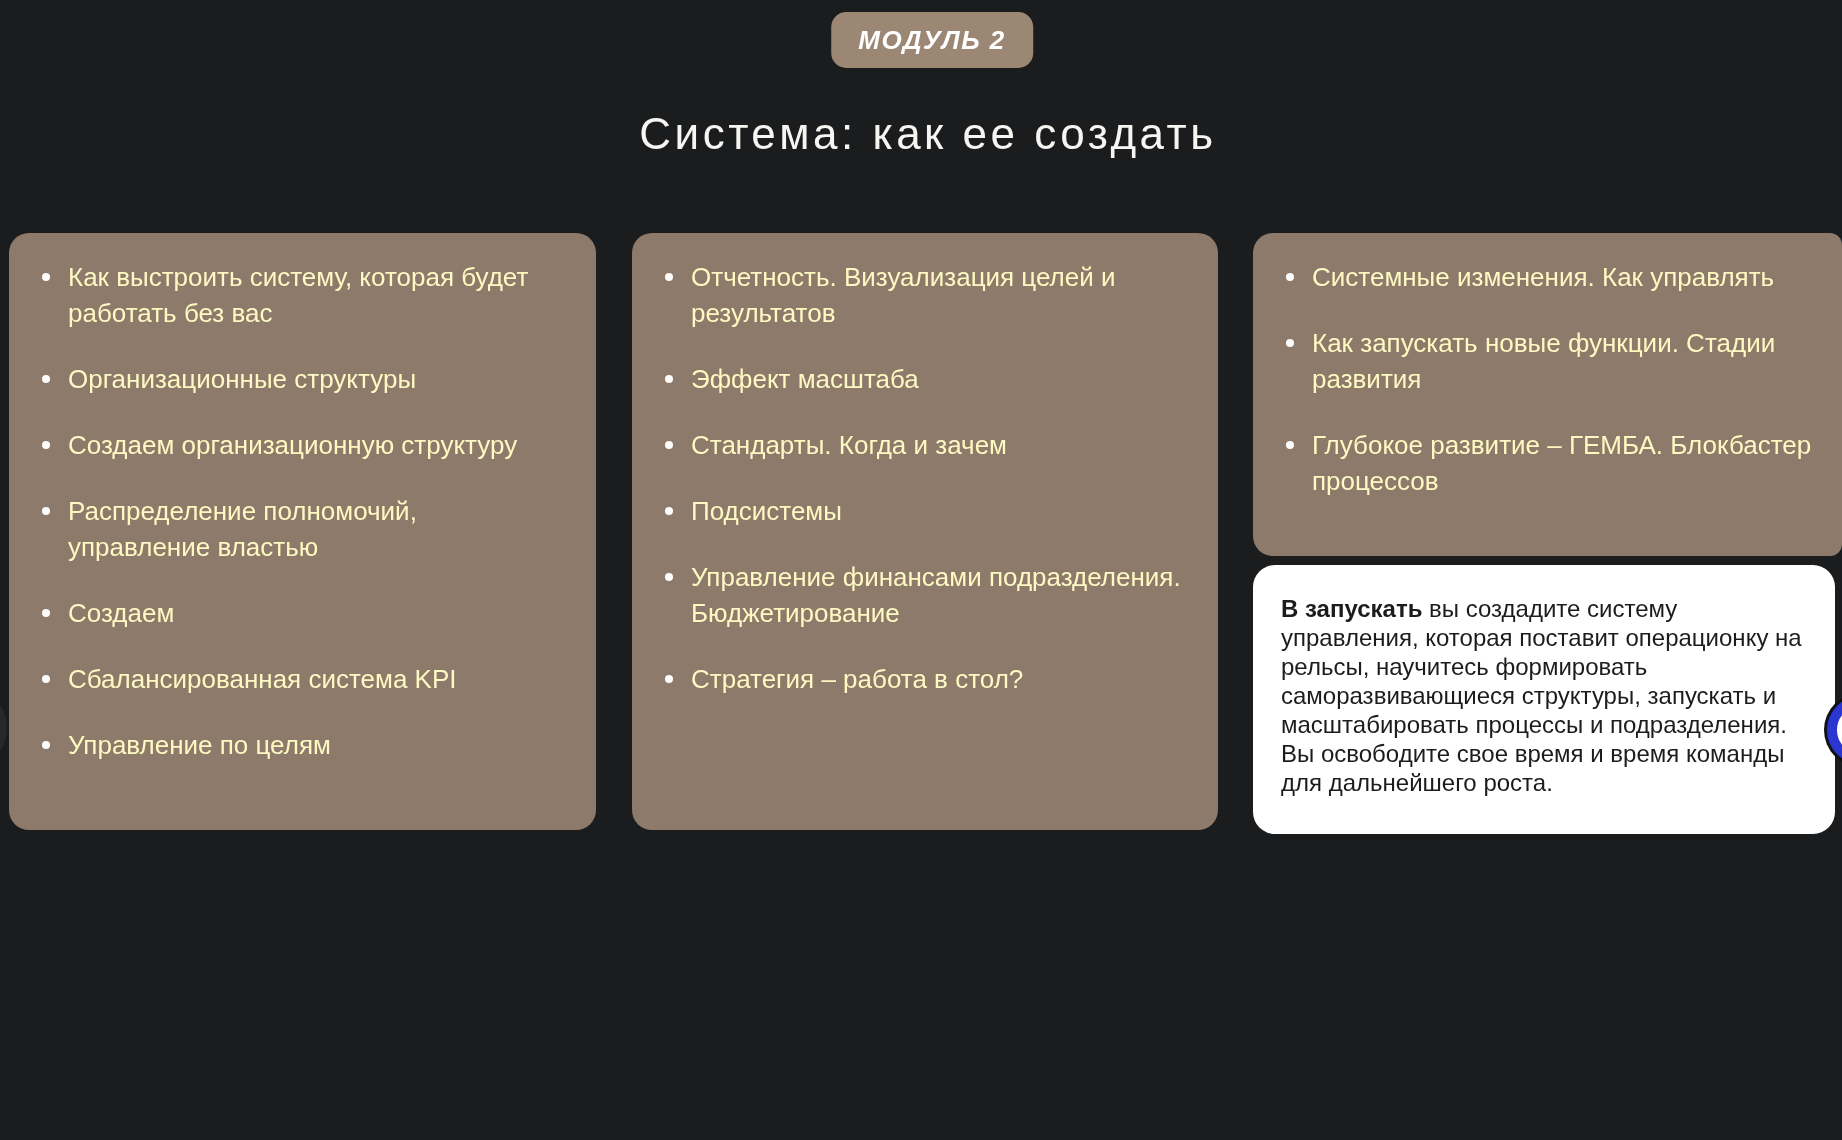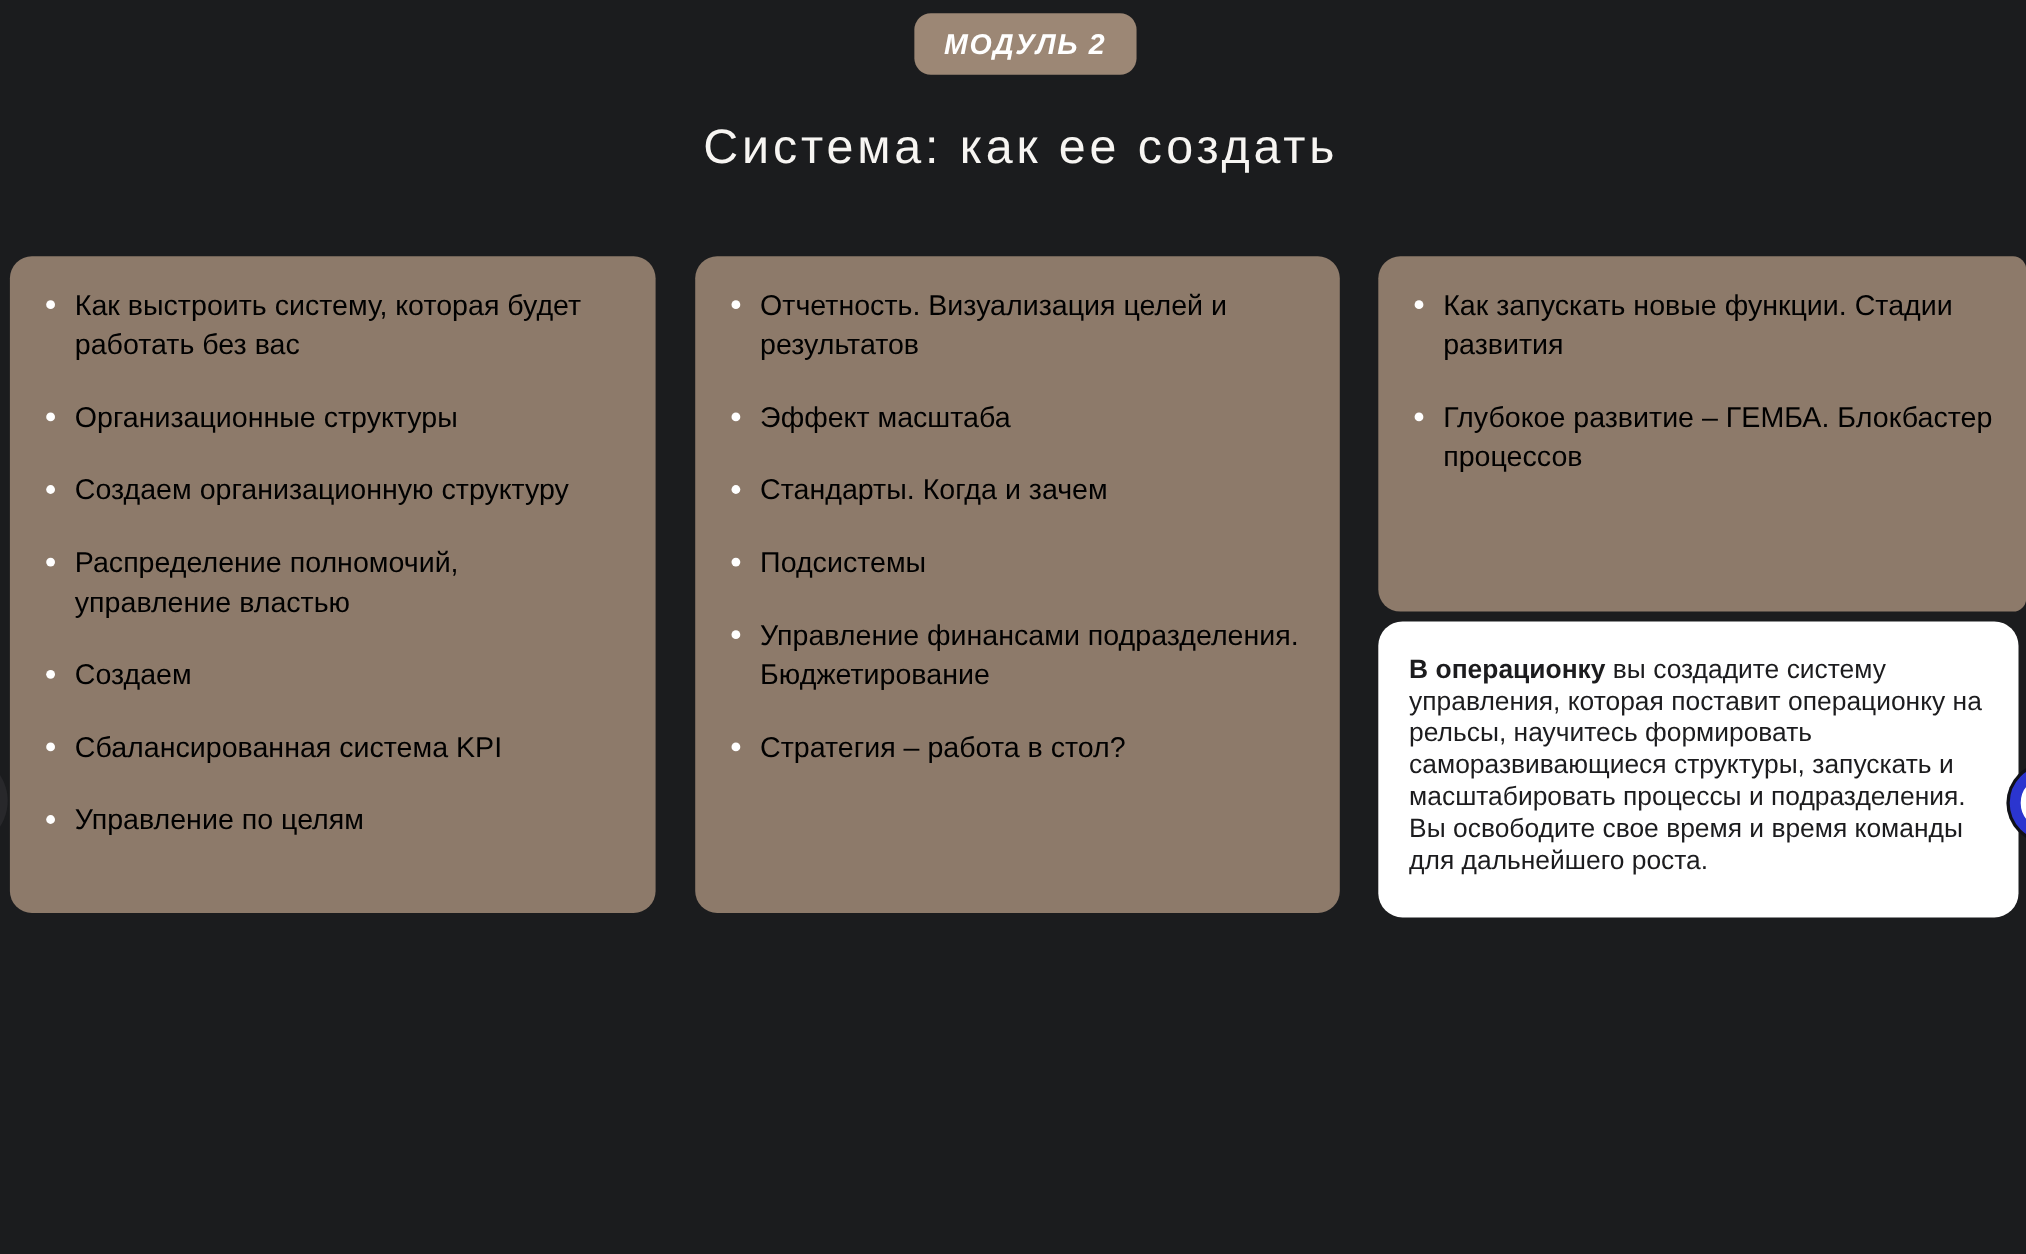--- a/index.html
+++ b/index.html
@@ -56,21 +56,21 @@
   .card-3 { left: 1253px; width: 589px; height: 323px; border-top-right-radius: 12px; border-bottom-right-radius: 12px; }
   .card ul {
     list-style: none;
     margin: 0;
     padding: 26px 30px 0 31px;
   }
   .card li {
     position: relative;
     padding-left: 28px;
     margin-bottom: 30px;
-    color: #000000;
+    color: #fef9c3;
     font-size: 26px;
     line-height: 36px;
   }
   .card li::before {
     content: "";
     position: absolute;
     left: 2px;
     top: 14px;
     width: 8px;
     height: 8px;
@@ -146,27 +146,28 @@
         <li>Эффект масштаба</li>
         <li>Стандарты. Когда и зачем</li>
         <li>Подсистемы</li>
         <li>Управление финансами подразделения. Бюджетирование</li>
         <li>Стратегия – работа в стол?</li>
       </ul>
   </div>
 
   <div class="card card-3">
     <ul>
+        <li>Системные изменения. Как управлять</li>
         <li>Как запускать новые функции. Стадии развития</li>
         <li>Глубокое развитие – ГЕМБА. Блокбастер процессов</li>
       </ul>
   </div>
 
   <div class="result-card">
-    <p><span class="lead">В операционку</span><span> вы создадите систему управления, которая поставит операционку на рельсы, научитесь формировать саморазвивающиеся структуры, запускать и масштабировать процессы и подразделения. Вы освободите свое время и время команды для дальнейшего роста.</span></p>
+    <p><span class="lead">В запускать</span><span> вы создадите систему управления, которая поставит операционку на рельсы, научитесь формировать саморазвивающиеся структуры, запускать и масштабировать процессы и подразделения. Вы освободите свое время и время команды для дальнейшего роста.</span></p>
   </div>
 
   <div class="nav-circle prev">
     <span></span>
   </div>
 
   <div class="nav-circle next">
     <span></span>
   </div>
 

